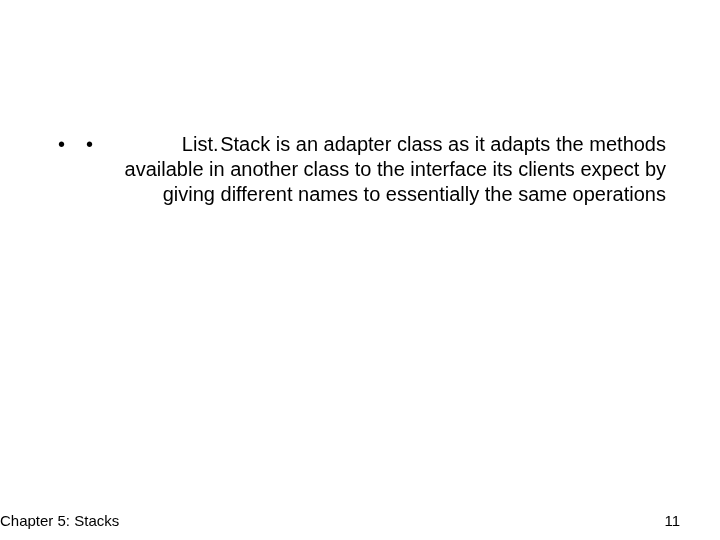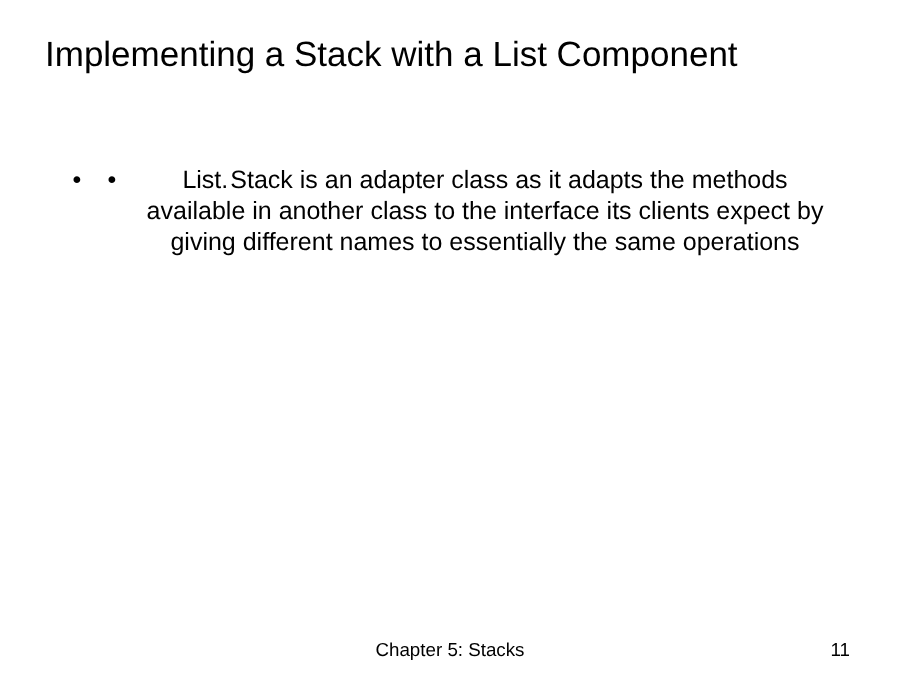--- a/index.html
+++ b/index.html
@@ -55,21 +55,21 @@
     font-size: 20px;
   }
   ul.inner {
     list-style: none;
     margin: 2px 0 0 0;
     padding: 0;
   }
   ul.inner > li {
     position: relative;
     padding-left: 28px;
-    text-align: center;
+    text-align: right;
   }
   ul.inner > li::before {
     content: "•";
     position: absolute;
     left: 4px;
     top: 0;
     font-size: 20px;
   }
   .li-just {
     text-align: justify;
@@ -82,33 +82,32 @@
     position: absolute;
     bottom: 28px;
     left: 0;
     width: 720px;
     font-size: 15px;
   }
   .footer-center {
     position: absolute;
     left: 0;
     width: 720px;
-    text-align: center;
+    text-align: left;
   }
   .footer-right {
     position: absolute;
     right: 40px;
   }
 </style>
 </head>
 <body>
 
 <div class="slide">
 
-  <div class="title">Implementing a Stack with a List Component</div>
 
   <div class="body">
     <ul class="outer">
       <li class="li-left">
         <ul class="inner">
           <li>List. Stack is an adapter class as it adapts the methods available in another class to the interface its clients expect by giving different names to essentially the same operations</li>
         </ul>
       </li>
     </ul>
   </div>

